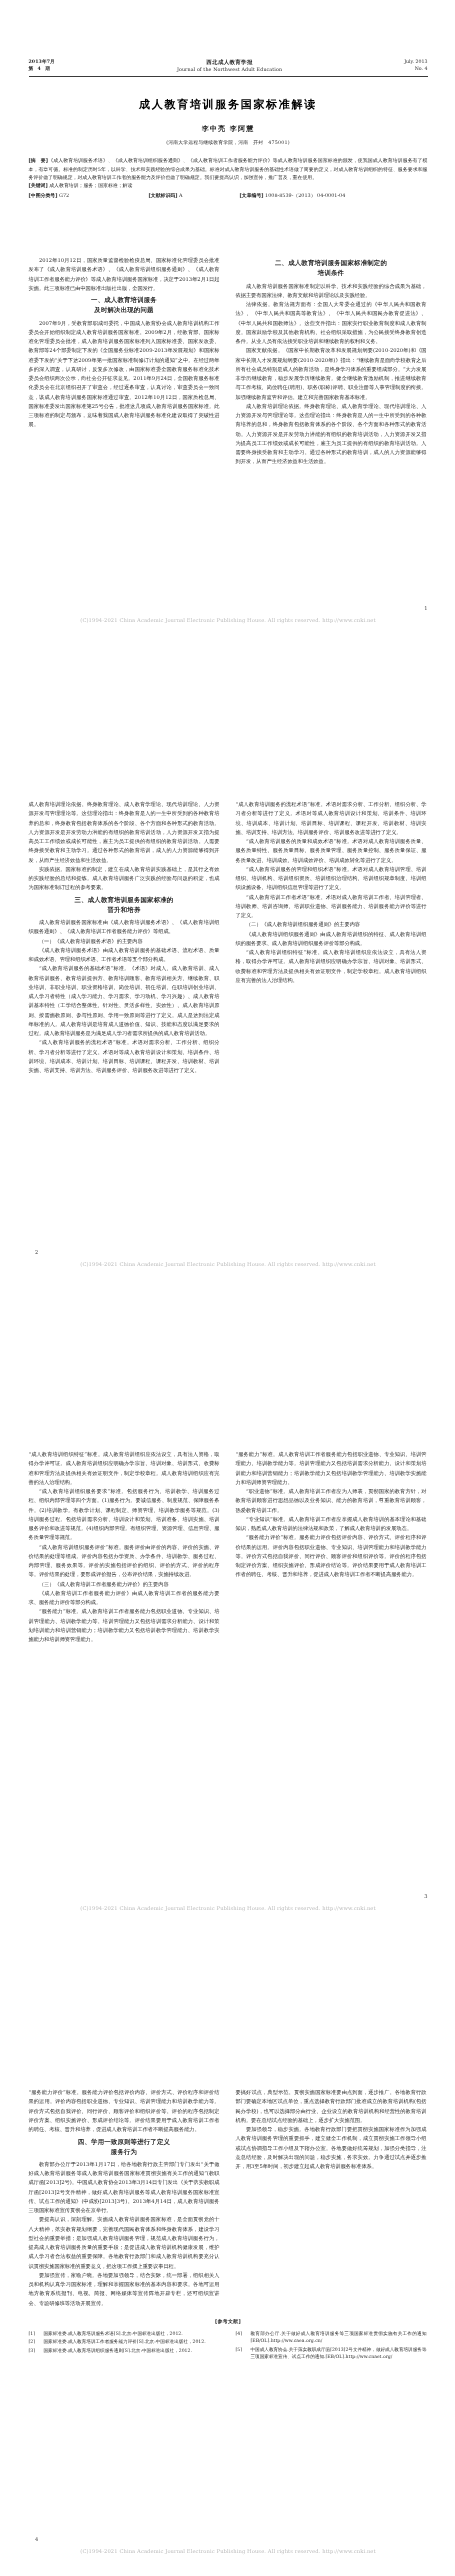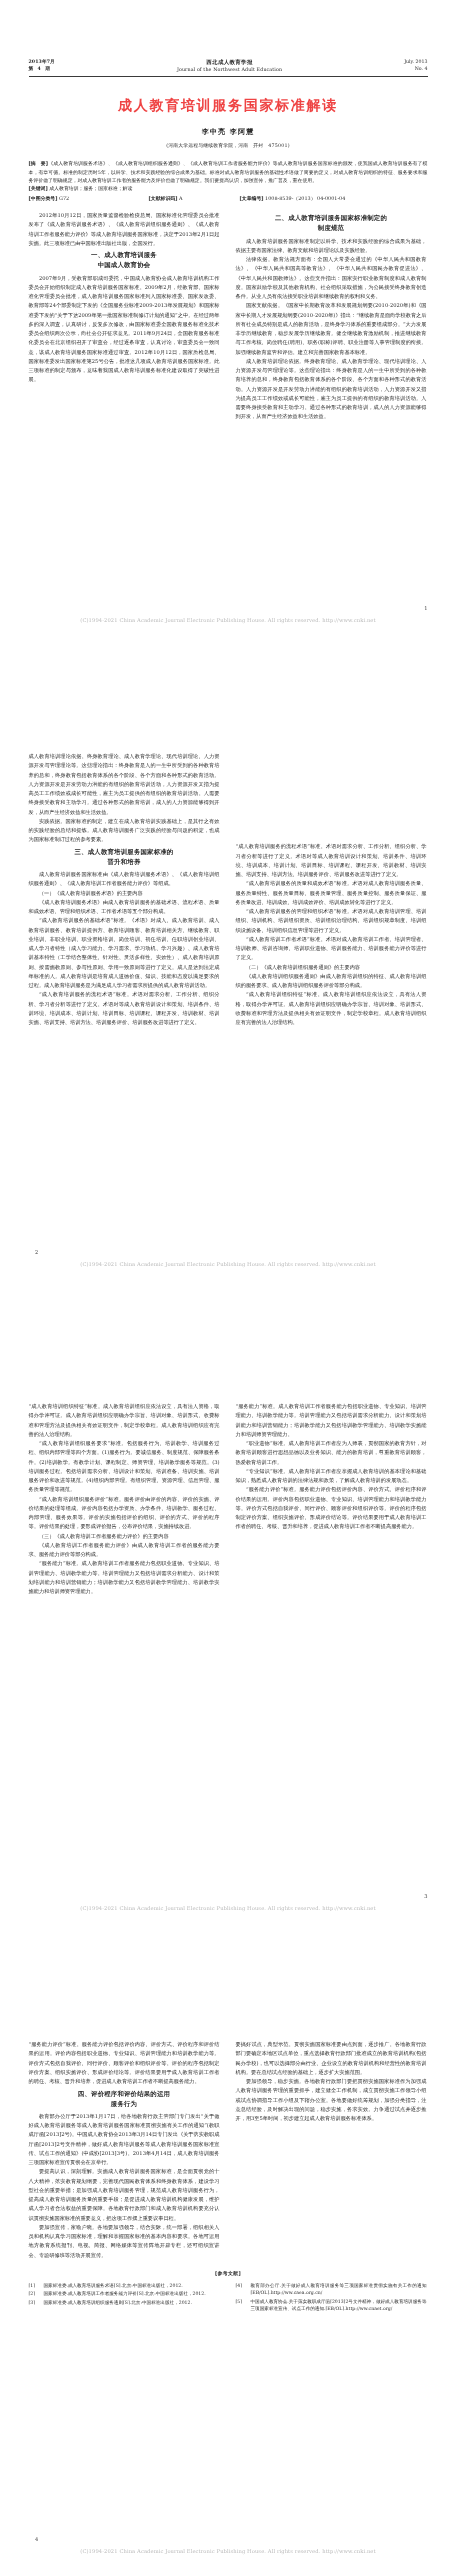--- a/index.html
+++ b/index.html
@@ -51,25 +51,25 @@
     font-size: 4.8px;
     letter-spacing: 0.1px;
   }
   .mh-left-line1 { letter-spacing: 0.1px; }
   .mh-left-line2 { letter-spacing: 1.4px; }
 
   
   .title-block { text-align: center; }
   .art-title {
     font-family: "DejaVu Sans", "Liberation Sans", sans-serif;
-    font-size: 14px;
+    font-size: 11px;
     font-weight: bold;
     letter-spacing: 1.7px;
     margin-top: 20.5px;
-    color: #ef4444;
+    color: #000000;
   }
   .authors {
     font-family: "DejaVu Sans", "Liberation Sans", sans-serif;
     font-size: 7.1px;
     font-weight: bold;
     letter-spacing: 1.1px;
     margin-top: 12px;
   }
   .affiliation {
     font-size: 4.8px;
@@ -106,20 +106,21 @@
     gap: 16px;
     margin-top: 6.8px;
   }
   .cols.top { margin-top: 8px; }
   .col {
     width: 191px;
     font-size: 5.2px;
     line-height: 1.78;
     text-align: justify;
     text-justify: inter-ideograph;
+    margin-top: 48px;
   }
   .col p {
     margin: 0;
     text-indent: 2em;
   }
   .col p.noind { text-indent: 0; }
   .sec-head {
     font-family: "DejaVu Sans", "Liberation Sans", sans-serif;
     font-weight: bold;
     font-size: 6.4px;
@@ -220,42 +221,42 @@
         <span class="lbl">[文章编号]</span>
         <span>1008-8539-（2013） 04-0001-04</span>
       </span>
     </div>
 
     <div class="cols top">
       <div class="col">
         <p>2012年10月12日，国家质量监督检验检疫总局、国家标准化管理委员会批准发布了《成人教育培训服务术语》、《成人教育培训组织服务通则》、《成人教育培训工作者服务能力评价》等成人教育培训服务国家标准，决定于2013年2月1日起实施。此三项标准已由中国标准出版社出版，全国发行。</p>
         <div class="sec-head">
           <div>一、成人教育培训服务</div>
-          <div>中国成人教育协会</div>
+          <div>及时解决出现的问题</div>
         </div>
         <p>2007年9月，受教育部职成司委托，中国成人教育协会成人教育培训机构工作委员会开始组织制定成人教育培训服务国家标准。2009年2月，经教育部、国家标准化管理委员会批准，成人教育培训服务国家标准列入国家标准委、国家发改委、教育部等24个部委制定下发的《全国服务业标准2009-2013年发展规划》和国家标准委下发的“关于下达2009年第一批国家标准制修订计划的通知”之中。在经过两年多的深入调查，认真研讨，反复多次修改，由国家标准委全国教育服务标准化技术委员会组织两次公示，向社会公开征求意见。2011年9月24日，全国教育服务标准化委员会在北京组织召开了审查会，经过逐条审查，认真讨论，审查委员会一致同意，该成人教育培训服务国家标准通过审查。2012年10月12日，国家质检总局、国家标准委发出国家标准第25号公告，批准这几项成人教育培训服务国家标准。此三项标准的制定与颁布，意味着我国成人教育培训服务标准化建设取得了突破性进展。</p>
       </div>
       <div class="col">
         <div class="sec-head">
           <div>二、成人教育培训服务国家标准制定的</div>
-          <div>制度规范</div>
+          <div>培训条件</div>
         </div>
         <p>成人教育培训服务国家标准制定以科学、技术和实践经验的综合成果为基础，依据主要有国家法律、教育文献和培训理论以及实践经验。</p>
         <p>法律依据。教育法规方面有：全国人大常委会通过的《中华人民共和国教育法》、《中华人民共和国高等教育法》、《中华人民共和国民办教育促进法》、《中华人民共和国教师法》。这些文件指出：国家实行职业教育制度和成人教育制度。国家鼓励学校及其他教育机构、社会组织采取措施，为公民接受终身教育创造条件。从业人员有依法接受职业培训和继续教育的权利和义务。</p>
         <p>国家文献依据。《国家中长期教育改革和发展规划纲要(2010-2020年)和《国家中长期人才发展规划纲要(2010-2020年)》指出：“继续教育是面向学校教育之后所有社会成员特别是成人的教育活动，是终身学习体系的重要组成部分。”大力发展非学历继续教育，稳步发展学历继续教育。健全继续教育激励机制，推进继续教育与工作考核、岗位聘任(聘用)、职务(职称)评聘、职业注册等人事管理制度的衔接。加强继续教育监管和评估。建立和完善国家教育基本标准。</p>
         <p>成人教育培训理论依据。终身教育理论、成人教育学理论、现代培训理论、人力资源开发与管理理论等。这些理论指出：终身教育是人的一生中所受到的各种教育培养的总和，终身教育包括教育体系的各个阶段、各个方面和各种形式的教育活动。人力资源开发是开发劳动力潜能的有组织的教育培训活动，人力资源开发又指为提高员工工作绩效或成长可能性，雇主为员工提供的有组织的教育培训活动。人需要终身接受教育和主动学习。通过各种形式的教育培训，成人的人力资源能够得到开发，从而产生经济效益和生活效益。</p>
       </div>
     </div>
 
     <div class="page-num pn-right" style="top:605px;">1</div>
     <div class="cnki-footer" style="top:617px;">(C)1994-2021 China Academic Journal Electronic Publishing House. All rights reserved.    http://www.cnki.net</div>
   </section>
 
   <section class="page page-2">
-    <div class="cols" style="margin-top:108px;align-items:flex-end;">
+    <div class="cols" style="margin-top:108px;">
       <div class="col">
         <p class="noind">成人教育培训理论依据。终身教育理论、成人教育学理论、现代培训理论、人力资源开发与管理理论等。这些理论指出：终身教育是人的一生中所受到的各种教育培养的总和，终身教育包括教育体系的各个阶段、各个方面和各种形式的教育活动。人力资源开发是开发劳动力潜能的有组织的教育培训活动，人力资源开发又指为提高员工工作绩效或成长可能性，雇主为员工提供的有组织的教育培训活动。人需要终身接受教育和主动学习。通过各种形式的教育培训，成人的人力资源能够得到开发，从而产生经济效益和生活效益。</p>
         <p>实践依据。国家标准的制定，建立在成人教育培训实践基础上，是其行之有效的实践经验的总结和提炼。成人教育培训服务广泛实践的经验与问题的积淀，也成为国家标准制订过程的参考要素。</p>
         <div class="sec-head">
           <div>三、成人教育培训服务国家标准的</div>
           <div>晋升和培养</div>
         </div>
         <p>成人教育培训服务国家标准由《成人教育培训服务术语》、《成人教育培训组织服务通则》、《成人教育培训工作者服务能力评价》等组成。</p>
         <p>（一）《成人教育培训服务术语》的主要内容</p>
         <p>《成人教育培训服务术语》由成人教育培训服务的基础术语、流程术语、质量和成效术语、管理和组织术语、工作者术语等五个部分构成。</p>
@@ -295,21 +296,21 @@
     </div>
     <div class="page-num pn-right" style="top:605px;">3</div>
     <div class="cnki-footer" style="top:617px;">(C)1994-2021 China Academic Journal Electronic Publishing House. All rights reserved.    http://www.cnki.net</div>
   </section>
 
   <section class="page page-4">
     <div class="cols" style="margin-top:108px;">
       <div class="col">
         <p class="noind">“服务能力评价”标准。服务能力评价包括评价内容、评价方式、评价程序和评价结果的运用。评价内容包括职业道德、专业知识、培训管理能力和培训教学能力等。评价方式包括自我评价、同行评价、顾客评价和组织评价等。评价的程序包括制定评价方案、组织实施评价、形成评价结论等。评价结果要用于成人教育培训工作者的聘任、考核、晋升和培养，促进成人教育培训工作者不断提高服务能力。</p>
         <div class="sec-head">
-          <div>四、评价程序和评价结果的运用</div>
+          <div>四、学用一致原则等进行了定义</div>
           <div>服务行为</div>
         </div>
         <p>教育部办公厅于2013年1月17日，给各地教育行政主管部门专门发出“关于做好成人教育培训服务等成人教育培训服务国家标准贯彻实施有关工作的通知”(教职成厅函[2013]2号)。中国成人教育协会2013年3月14日专门发出《关于落实教职成厅函[2013]2号文件精神，做好成人教育培训服务等成人教育培训服务国家标准宣传、试点工作的通知》(中成协[2013]3号)。2013年4月14日，成人教育培训服务三项国家标准宣传贯彻会在京举行。</p>
         <p>要提高认识，深刻理解。实施成人教育培训服务国家标准，是全面贯彻党的十八大精神，落实教育规划纲要，完善现代国民教育体系和终身教育体系，建设学习型社会的重要举措；是加强成人教育培训服务管理，规范成人教育培训服务行为，提高成人教育培训服务质量的重要手段；是促进成人教育培训机构健康发展，维护成人学习者合法权益的重要保障。各地教育行政部门和成人教育培训机构要充分认识贯彻实施国家标准的重要意义，把这项工作摆上重要议事日程。</p>
         <p>要加强宣传，家喻户晓。各地要加强领导，结合实际，统一部署，组织相关人员和机构认真学习国家标准，理解和掌握国家标准的基本内容和要求。各地可运用地方教育系统报刊、电视、简报、网络媒体等宣传阵地开辟专栏，还可组织宣讲会、专题研修班等活动开展宣传。</p>
       </div>
       <div class="col">
         <p class="noind">要搞好试点，典型示范。贯彻实施国家标准要由点到面，逐步推广。各地教育行政部门要确定本地区试点单位，重点选择教育行政部门批准成立的教育培训机构(包括民办学校)，也可以选择部分由行业、企业设立的教育培训机构和经营性的教育培训机构。要在总结试点经验的基础上，逐步扩大实施范围。</p>
         <p>要加强领导，稳步实施。各地教育行政部门要把贯彻实施国家标准作为加强成人教育培训服务管理的重要抓手，建立健全工作机制，成立贯彻实施工作领导小组或试点协调指导工作小组及下辖办公室。各地要做好统筹规划，加强分类指导，注意总结经验，及时解决出现的问题，稳步实施，务求实效。力争通过试点并逐步推开，用3至5年时间，初步建立起成人教育培训服务标准体系。</p>
       </div>

